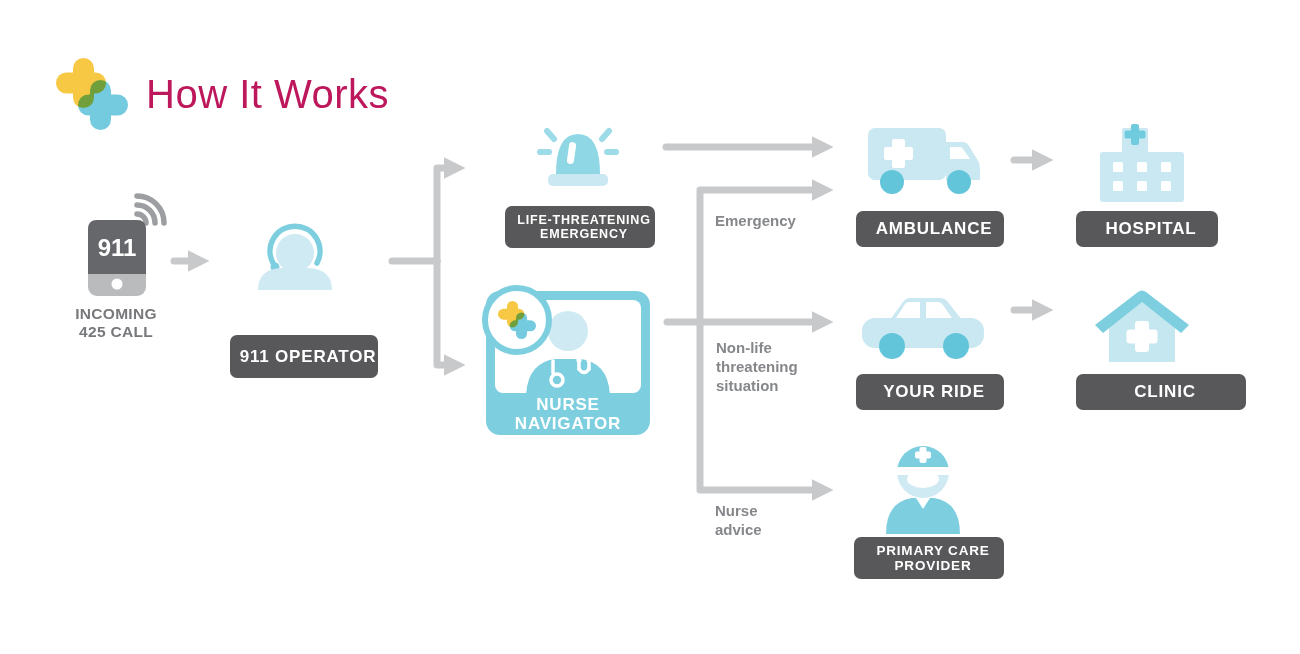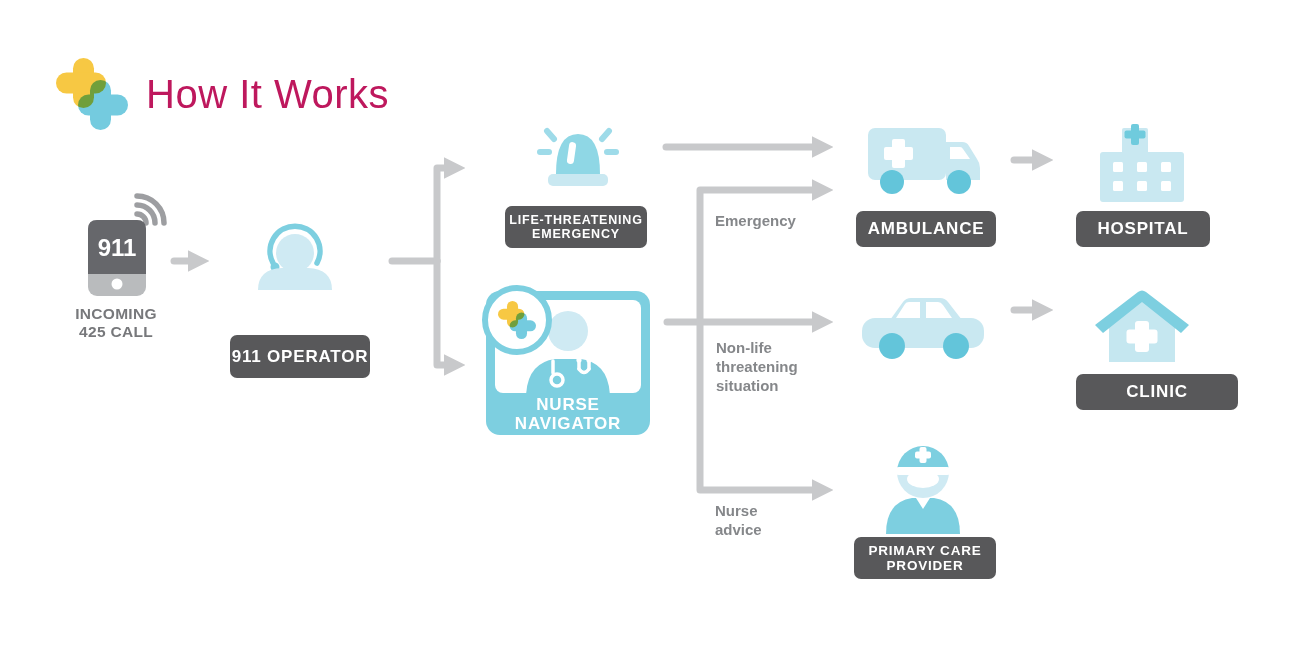--- a/index.html
+++ b/index.html
@@ -9,21 +9,21 @@
   }
   .abs{position:absolute;}
   
   .title{
     left:146px;top:72px;font-size:40px;font-weight:normal;color:#be185d;letter-spacing:.5px;
   }
   
   .tag{
     background:#58585a;border-radius:7px;color:#ffffff;font-weight:bold;
     display:flex;flex-direction:column;align-items:center;justify-content:center;
-    text-align:center;letter-spacing:.8px;
+    text-align:center;letter-spacing:.8px;padding-left:8px;
   }
   .tag.one{font-size:17px;}
   .tag.two{font-size:12.5px;line-height:14.5px;}
   .tag.two-lg{font-size:13.5px;line-height:15.5px;}
   
   .caption{
     color:#85878a;font-weight:bold;font-size:15px;line-height:19px;
   }
   .phone-caption{
     left:58px;top:305px;width:116px;text-align:center;
@@ -209,20 +209,23 @@
   </div>
 
   <svg class="abs" style="left:856px;top:292px" width="135" height="72" viewBox="0 0 135 72">
     <path d="M34,28 L47,10 Q50,6 55,6 H84 Q89,6 92,10 L106,28 Z" fill="#c9e8f1"></path>
     <rect x="6" y="26" width="122" height="30" rx="13" fill="#c9e8f1"></rect>
     <path d="M49,12 Q50,10 53,10 H64 V26 H40 Z" fill="#ffffff"></path>
     <path d="M70,10 H82 Q85,10 87,13 L96,26 H70 Z" fill="#ffffff"></path>
     <circle cx="36" cy="54" r="13" fill="#63c5da"></circle>
     <circle cx="100" cy="54" r="13" fill="#63c5da"></circle>
   </svg>
+  <div class="abs tag one" style="left:856px;top:374px;width:140px;height:36px;">
+    <span>YOUR RIDE</span>
+  </div>
 
   <svg class="abs" style="left:1092px;top:288px" width="100" height="76" viewBox="0 0 100 76">
     <path d="M17,36 L50,11 L83,36 V74 H17 Z" fill="#c5e7f0"></path>
     <path d="M3,37 L46,4 Q50,1 54,4 L97,37 L89,45 L50,14 L11,45 Z" fill="#7dcfe0"></path>
     <rect x="43" y="33" width="14" height="31" rx="3" fill="#ffffff"></rect>
     <rect x="34.5" y="41.5" width="31" height="14" rx="3" fill="#ffffff"></rect>
   </svg>
   <div class="abs tag one" style="left:1076px;top:374px;width:162px;height:36px;">
     <span>CLINIC</span>
   </div>

